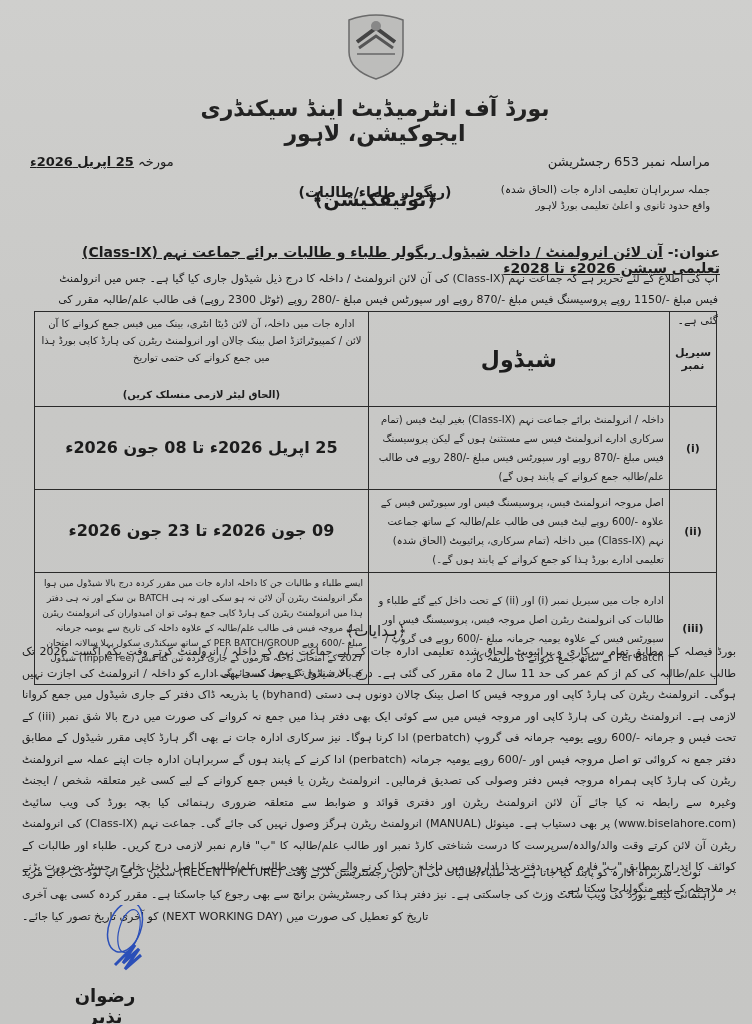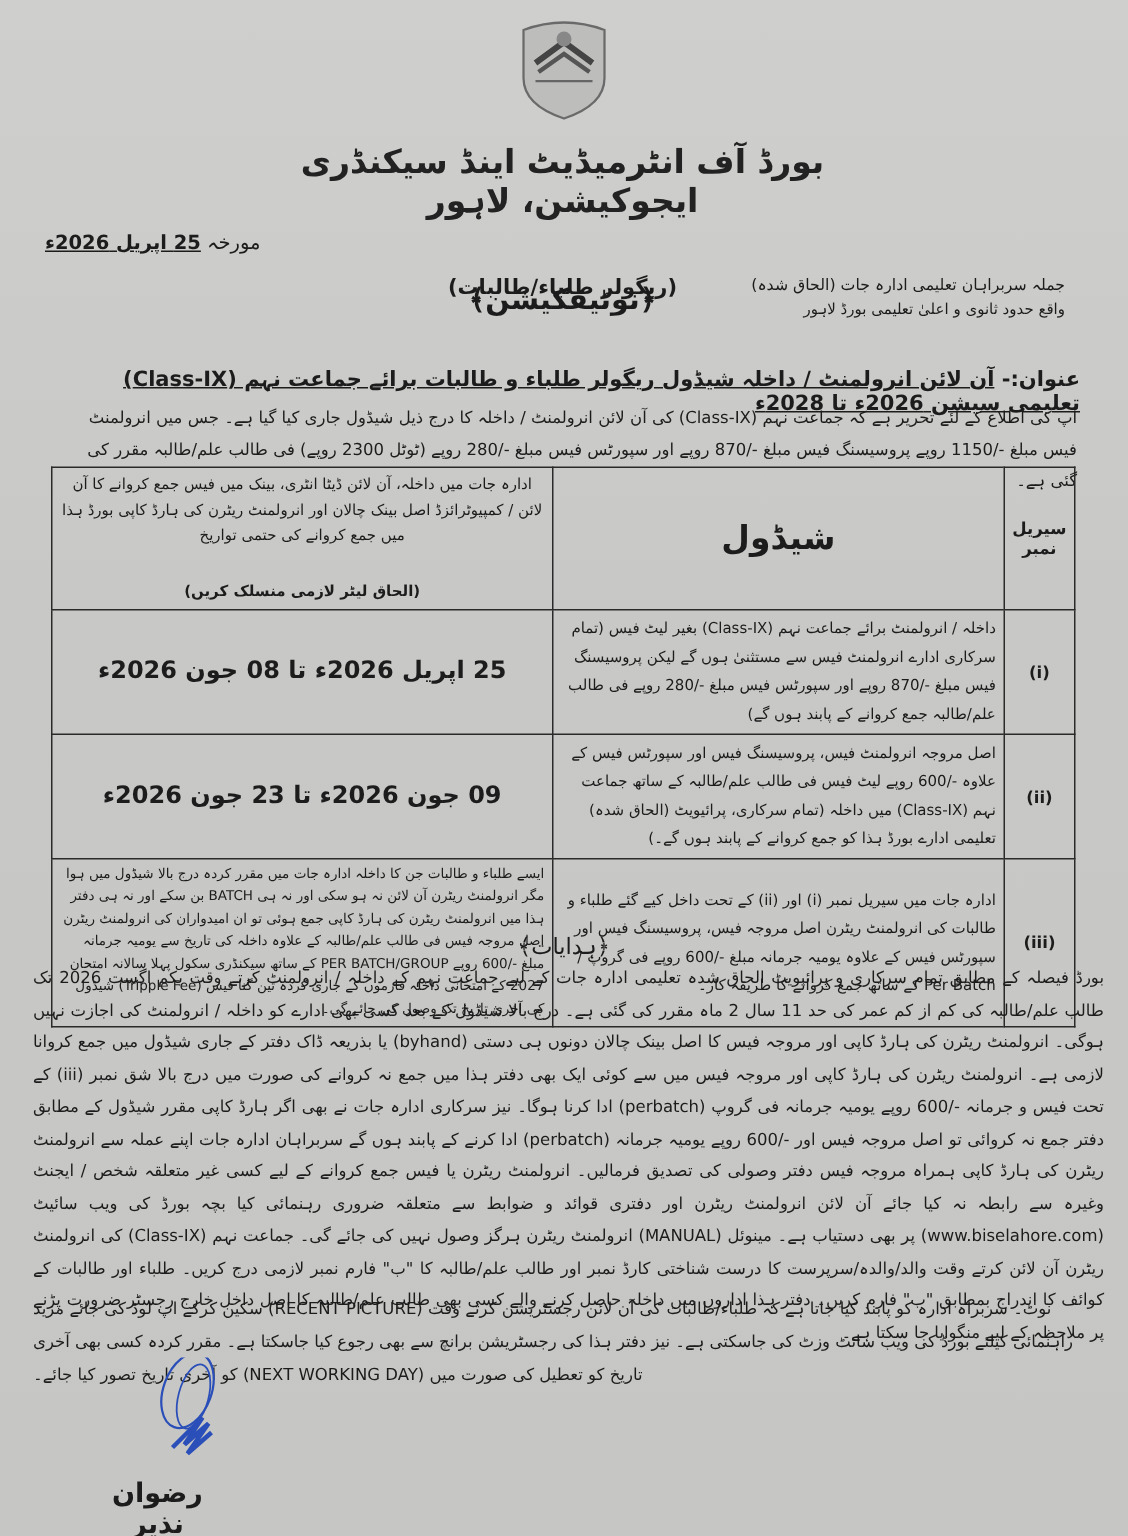--- a/index.html
+++ b/index.html
@@ -40,20 +40,21 @@
   <svg class="abs logo" viewBox="0 0 66 68">
     <path d="M6 8 Q33 -2 60 8 L60 40 Q60 58 33 67 Q6 58 6 40 Z" fill="#bdbdbb" stroke="#6a6a6a" stroke-width="1.5"></path>
     <path d="M14 30 L33 16 L52 30" fill="none" stroke="#444" stroke-width="4"></path>
     <path d="M16 36 L33 24 L50 36" fill="none" stroke="#555" stroke-width="3"></path>
     <circle cx="33" cy="14" r="5" fill="#888"></circle>
     <line x1="14" y1="42" x2="52" y2="42" stroke="#666" stroke-width="1.5"></line>
   </svg>
 
   <div class="abs board-title">بورڈ آف انٹرمیڈیٹ اینڈ سیکنڈری ایجوکیشن، لاہور</div>
 
+  <div class="abs ref-no">مراسلہ نمبر 653 رجسٹریشن</div>
   <div class="abs notif-title">﴿نوٹیفکیشن﴾</div>
   <div class="abs date">
     <span>مورخہ</span>
     <b>25 اپریل 2026ء</b>
   </div>
 
   <div class="abs sub-title">(ریگولر طلباء/طالبات)</div>
   <div class="abs addressee1">جملہ سربراہان تعلیمی ادارہ جات (الحاق شدہ)</div>
   <div class="abs addressee2">واقع حدود ثانوی و اعلیٰ تعلیمی بورڈ لاہور</div>
 

